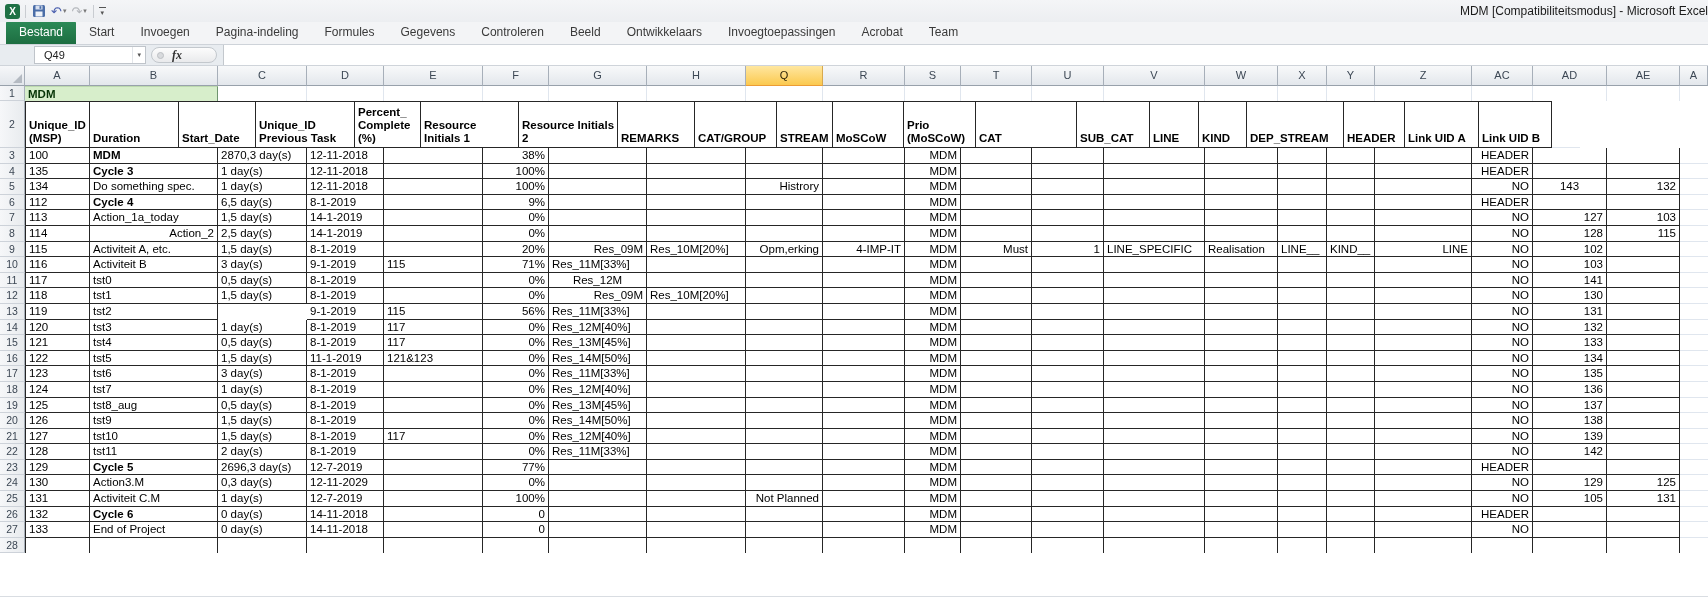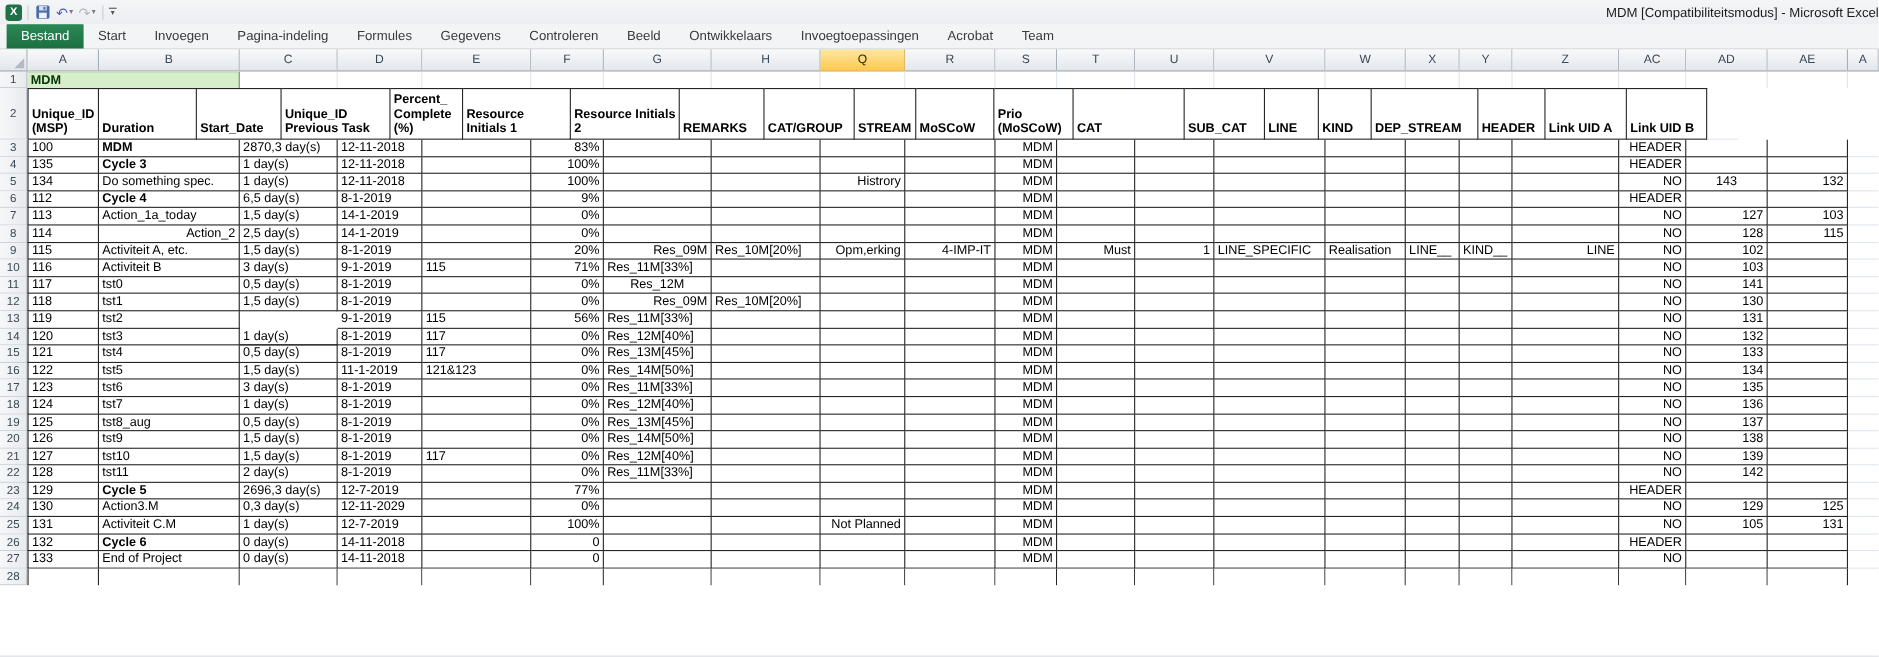--- a/index.html
+++ b/index.html
@@ -96,20 +96,31 @@
     <div class="tab">Formules</div>
     <div class="tab">Gegevens</div>
     <div class="tab">Controleren</div>
     <div class="tab">Beeld</div>
     <div class="tab">Ontwikkelaars</div>
     <div class="tab">Invoegtoepassingen</div>
     <div class="tab">Acrobat</div>
     <div class="tab">Team</div>
   </div>
 
+  <div class="fbar">
+    <div class="namebox">
+      <span class="nv">Q49</span>
+      <span class="na">▾</span>
+    </div>
+    <div class="fxpill">
+      <span class="dot"></span>
+      <span class="fxlbl">fx</span>
+    </div>
+    <div class="finput"></div>
+  </div>
 
   <div class="sheet" id="sheet">
       <div class="colstrip">
         <div class="corner"></div>
         <div class="colh" style="width: 65px;">A</div>
         <div class="colh" style="width: 128px;">B</div>
         <div class="colh" style="width: 89px;">C</div>
         <div class="colh" style="width: 77px;">D</div>
         <div class="colh" style="width: 99px;">E</div>
         <div class="colh" style="width: 66px;">F</div>
@@ -178,21 +189,21 @@
         <div class="cc tblc hdr" style="width: 73px;">Link UID B</div>
         <div class="cc sliv" style="width: 28px;"></div>
       </div>
       <div class="row" style="height: 15.6px;">
         <div class="gut">3</div>
         <div class="cc tblc first" style="width: 65px; text-align: left;">100</div>
         <div class="cc tblc" style="width: 128px; text-align: left; font-weight: bold;">MDM</div>
         <div class="cc tblc" style="width: 89px; text-align: left;">2870,3 day(s)</div>
         <div class="cc tblc" style="width: 77px; text-align: left;">12-11-2018</div>
         <div class="cc tblc" style="width: 99px; text-align: left;"></div>
-        <div class="cc tblc" style="width: 66px; text-align: right;">83%</div>
+        <div class="cc tblc" style="width: 66px; text-align: right;">38%</div>
         <div class="cc tblc" style="width: 98px; text-align: left;"></div>
         <div class="cc tblc" style="width: 99px; text-align: left;"></div>
         <div class="cc tblc" style="width: 77px; text-align: right;"></div>
         <div class="cc tblc" style="width: 82px; text-align: right;"></div>
         <div class="cc tblc" style="width: 56px; text-align: right;">MDM</div>
         <div class="cc tblc" style="width: 71px; text-align: right;"></div>
         <div class="cc tblc" style="width: 72px; text-align: right;"></div>
         <div class="cc tblc" style="width: 101px; text-align: left;"></div>
         <div class="cc tblc" style="width: 73px; text-align: left;"></div>
         <div class="cc tblc" style="width: 49px; text-align: left;"></div>

